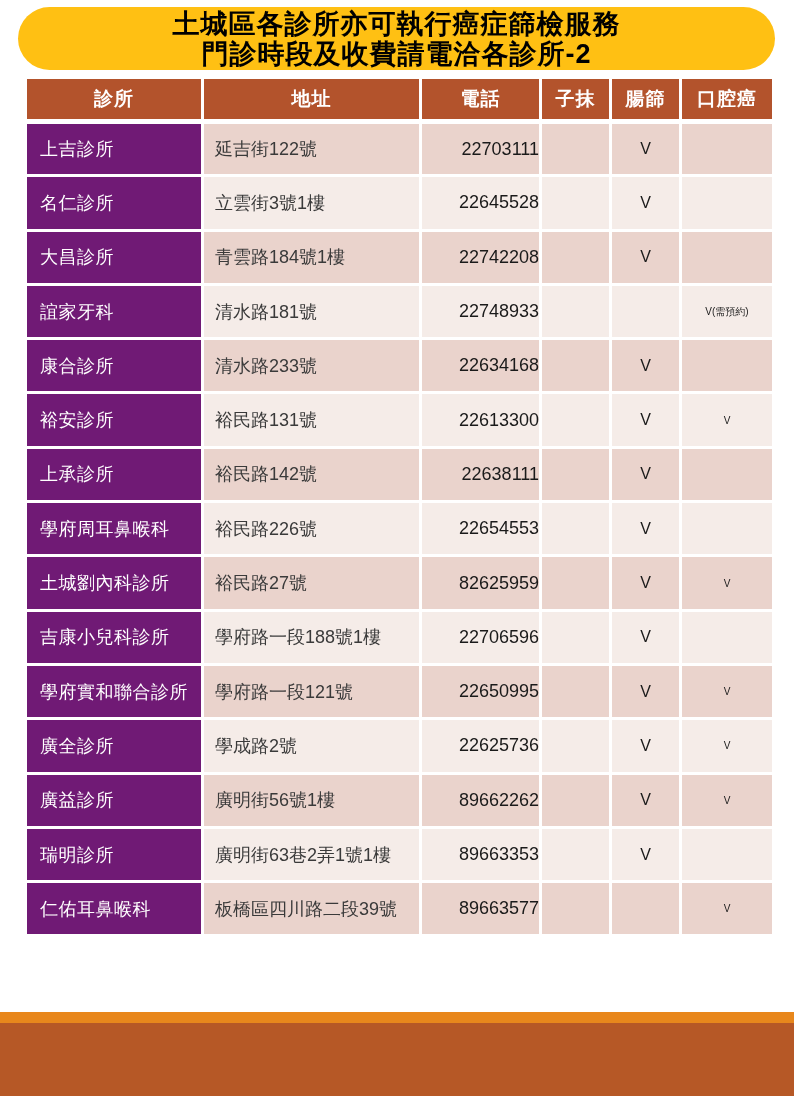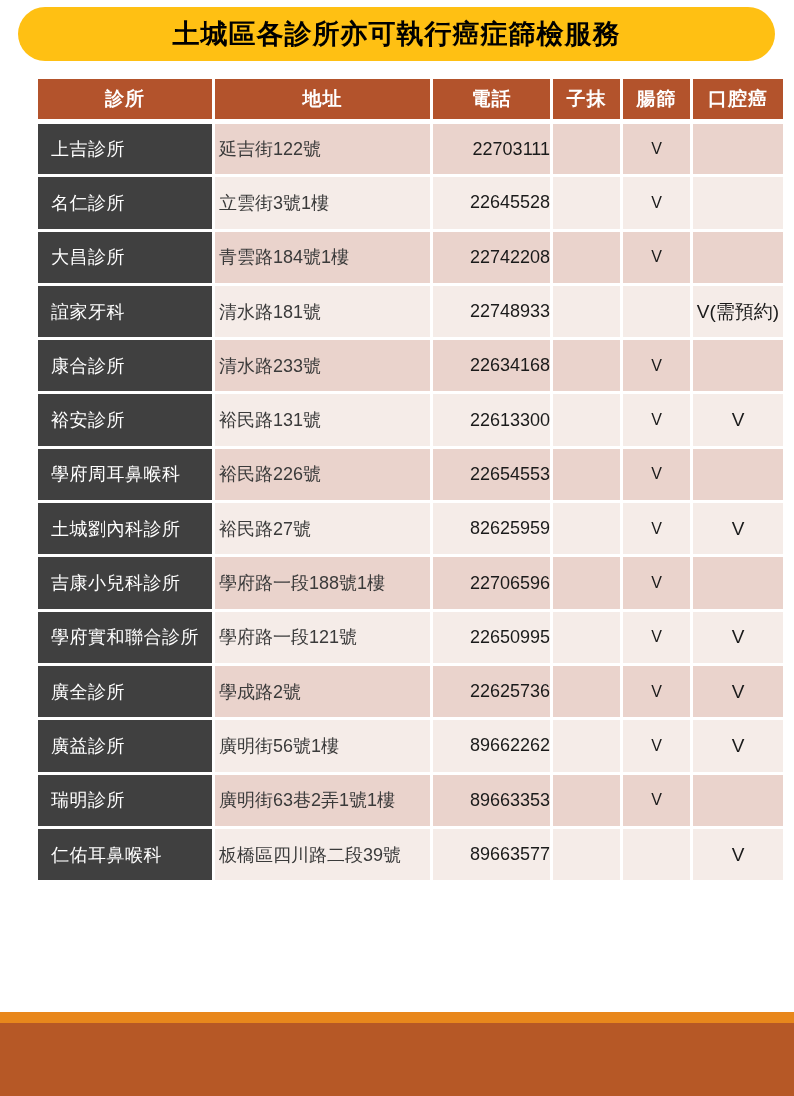--- a/index.html
+++ b/index.html
@@ -19,37 +19,37 @@
   }
   .band-brown {
     position: absolute; left: 0; top: 1023px;
     width: 794px; height: 73px;
     background: #B65826; z-index: 1;
   }
 
   
   .banner {
     position: absolute; left: 18px; top: 7px;
-    width: 757px; height: 54px;
+    width: 757px; height: 63px;
     background: #FFC013;
     border-radius: 32px;
     display: flex; flex-direction: column;
     justify-content: center; align-items: center;
     z-index: 2;
   }
   .banner-line {
     font-size: 27px; line-height: 30px;
     font-weight: 900; color: #000000;
     letter-spacing: 1px;
     white-space: nowrap;
   }
 
   
   table.screening {
-    position: absolute; left: 35px; top: 76px;
+    position: absolute; left: 24px; top: 76px;
     width: 748px;
     border-collapse: collapse;
     table-layout: fixed;
     z-index: 2;
   }
   .screening th, .screening td {
     border: 3px solid #ffffff;
     vertical-align: middle;
   }
   .screening th {
@@ -58,42 +58,43 @@
     font-size: 19px;
     font-weight: 600;
     height: 44px;
     text-align: center;
     border-bottom-width: 5px;
     letter-spacing: 1px;
   }
   .screening td { height: 54.3px; font-size: 18px; color: #262626; }
 
   td.clinic {
-    background: #404040;
+    background: #701a75;
     color: #ffffff;
     text-align: left;
     padding-left: 13px;
     letter-spacing: 0.5px;
   }
   tbody tr:nth-child(odd)  td.data { background: #EAD3CC; }
   tbody tr:nth-child(even) td.data { background: #F5ECE8; }
 
-  td.address { text-align: left; padding-left: 4px; color: #3a3a3a; }
+  td.address { text-align: left; padding-left: 11px; color: #3a3a3a; }
   td.phone   { text-align: right; color: #1a1a1a; }
   td.mark    { text-align: center; font-size: 16px; color: #1a1a1a; }
-  td.oral    { white-space: nowrap; font-size: 19px; }
+  td.oral    { white-space: nowrap; font-size: 10px; }
 </style>
 </head>
 <body>
 
 <div class="stripe-orange"></div>
 <div class="band-brown"></div>
 
 <div class="banner">
   <div class="banner-line">土城區各診所亦可執行癌症篩檢服務</div>
+  <div class="banner-line">門診時段及收費請電洽各診所-2</div>
 </div>
 
 <table class="screening">
   <colgroup>
     <col style="width:177px">
     <col style="width:218px">
     <col style="width:120px">
     <col style="width:70px">
     <col style="width:70px">
     <col style="width:93px">
@@ -151,20 +152,28 @@
   </tr>
       <tr>
     <td class="clinic">裕安診所</td>
     <td class="data address">裕民路131號</td>
     <td class="data phone">22613300</td>
     <td class="data mark"></td>
     <td class="data mark">V</td>
     <td class="data mark oral">V</td>
   </tr>
       <tr>
+    <td class="clinic">上承診所</td>
+    <td class="data address">裕民路142號</td>
+    <td class="data phone">22638111</td>
+    <td class="data mark"></td>
+    <td class="data mark">V</td>
+    <td class="data mark oral"></td>
+  </tr>
+      <tr>
     <td class="clinic">學府周耳鼻喉科</td>
     <td class="data address">裕民路226號</td>
     <td class="data phone">22654553</td>
     <td class="data mark"></td>
     <td class="data mark">V</td>
     <td class="data mark oral"></td>
   </tr>
       <tr>
     <td class="clinic">土城劉內科診所</td>
     <td class="data address">裕民路27號</td>

